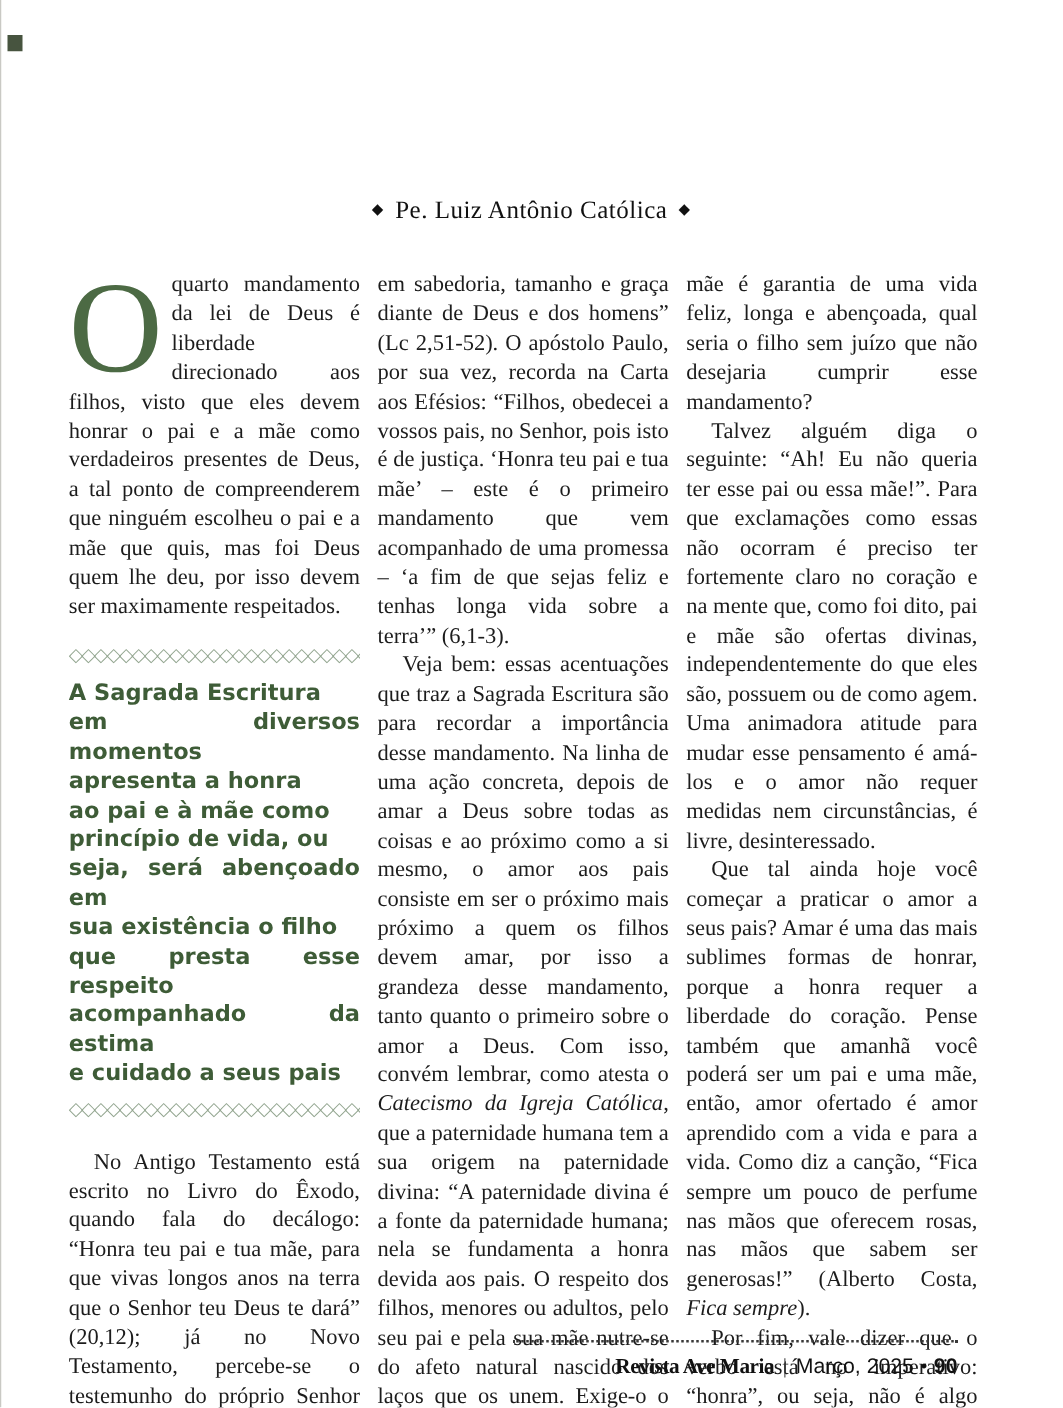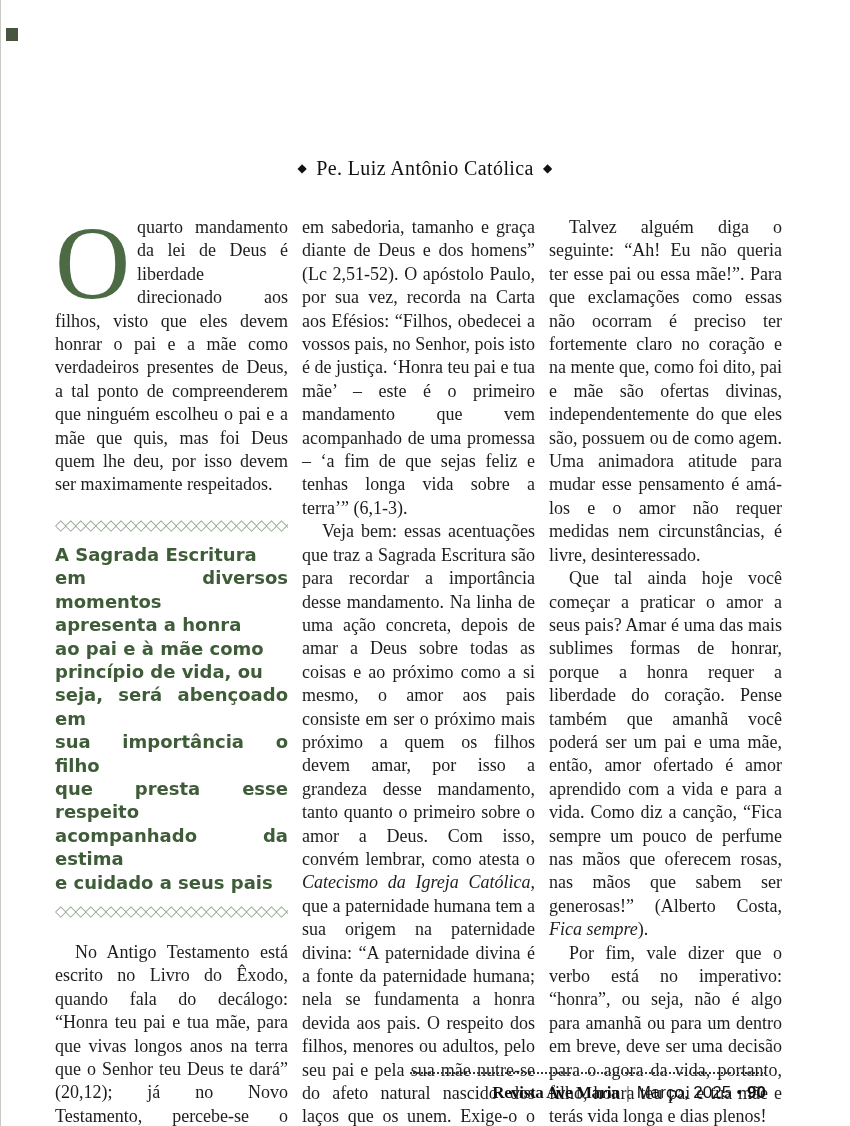--- a/index.html
+++ b/index.html
@@ -118,34 +118,35 @@
 
   <div class="col">
     <p><span class="dropcap" style="color: rgb(76, 106, 68);">O</span><span>quarto mandamento da lei de Deus é liberdade direcionado aos filhos, visto que eles devem honrar o pai e a mãe como verdadeiros presentes de Deus, a tal ponto de compreenderem que ninguém escolheu o pai e a mãe que quis, mas foi Deus quem lhe deu, por isso devem ser maximamente respeitados.</span></p>
     <div class="ornament top" style="color: rgb(146, 165, 143);">◇◇◇◇◇◇◇◇◇◇◇◇◇◇◇◇◇◇◇◇◇◇◇◇◇◇</div>
     <p class="pullquote" style="color: rgb(62, 92, 55);">A Sagrada Escritura
 em diversos momentos
 apresenta a honra
 ao pai e à mãe como
 princípio de vida, ou
 seja, será abençoado em
-sua importância o filho
+sua existência o filho
 que presta esse respeito
 acompanhado da estima
 e cuidado a seus pais</p>
     <div class="ornament bottom" style="color: rgb(146, 165, 143);">◇◇◇◇◇◇◇◇◇◇◇◇◇◇◇◇◇◇◇◇◇◇◇◇◇◇</div>
     <p class="indent">No Antigo Testamento está escrito no Livro do Êxodo, quando fala do decálogo: “Honra teu pai e tua mãe, para que vivas longos anos na terra que o Senhor teu Deus te dará” (20,12); já no Novo Testamento, percebe-se o testemunho do próprio Senhor Jesus a seus pais: “Jesus desceu, então, com seus pais para Nazaré e era obediente a eles. Sua mãe guardava todas estas coisas no coração. E Jesus ia crescendo</p>
   </div>
 
   <div class="col">
     <p>em sabedoria, tamanho e graça diante de Deus e dos homens” (Lc 2,51-52). O apóstolo Paulo, por sua vez, recorda na Carta aos Efésios: “Filhos, obedecei a vossos pais, no Senhor, pois isto é de justiça. ‘Honra teu pai e tua mãe’ – este é o primeiro mandamento que vem acompanhado de uma promessa – ‘a fim de que sejas feliz e tenhas longa vida sobre a terra’” (6,1-3).</p>
     <p class="indent"><span>Veja bem: essas acentuações que traz a Sagrada Escritura são para recordar a importância desse mandamento. Na linha de uma ação concreta, depois de amar a Deus sobre todas as coisas e ao próximo como a si mesmo, o amor aos pais consiste em ser o próximo mais próximo a quem os filhos devem amar, por isso a grandeza desse mandamento, tanto quanto o primeiro sobre o amor a Deus. Com isso, convém lembrar, como atesta o </span><span style="font-style: italic;">Catecismo da Igreja Católica</span><span>, que a paternidade humana tem a sua origem na paternidade divina: “A paternidade divina é a fonte da paternidade humana; nela se fundamenta a honra devida aos pais. O respeito dos filhos, menores ou adultos, pelo seu pai e pela sua mãe nutre-se do afeto natural nascido dos laços que os unem. Exige-o o preceito divino” (2214), por isso ser pai e ser mãe é graça divina e os filhos devem ter essa compreensão a fim de honrá-los sempre. E mais: se honrar pai e</span></p>
   </div>
 
   <div class="col">
+    <p>mãe é garantia de uma vida feliz, longa e abençoada, qual seria o filho sem juízo que não desejaria cumprir esse mandamento?</p>
     <p class="indent">Talvez alguém diga o seguinte: “Ah! Eu não queria ter esse pai ou essa mãe!”. Para que exclamações como essas não ocorram é preciso ter fortemente claro no coração e na mente que, como foi dito, pai e mãe são ofertas divinas, independentemente do que eles são, possuem ou de como agem. Uma animadora atitude para mudar esse pensamento é amá-los e o amor não requer medidas nem circunstâncias, é livre, desinteressado.</p>
     <p class="indent"><span>Que tal ainda hoje você começar a praticar o amor a seus pais? Amar é uma das mais sublimes formas de honrar, porque a honra requer a liberdade do coração. Pense também que amanhã você poderá ser um pai e uma mãe, então, amor ofertado é amor aprendido com a vida e para a vida. Como diz a canção, “Fica sempre um pouco de perfume nas mãos que oferecem rosas, nas mãos que sabem ser generosas!” (Alberto Costa, </span><span style="font-style: italic;">Fica sempre</span><span>).</span></p>
     <p class="indent"><span>Por fim, vale dizer que o verbo está no imperativo: “honra”, ou seja, não é algo para amanhã ou para um dentro em breve, deve ser uma decisão para o agora da vida, portanto, filho, honra teu pai e tua mãe e terás vida longa e dias plenos!</span></p>
   </div>
 
 </div>
 
 <div class="footer">
   <div class="rule"></div>
   <div class="credit">

